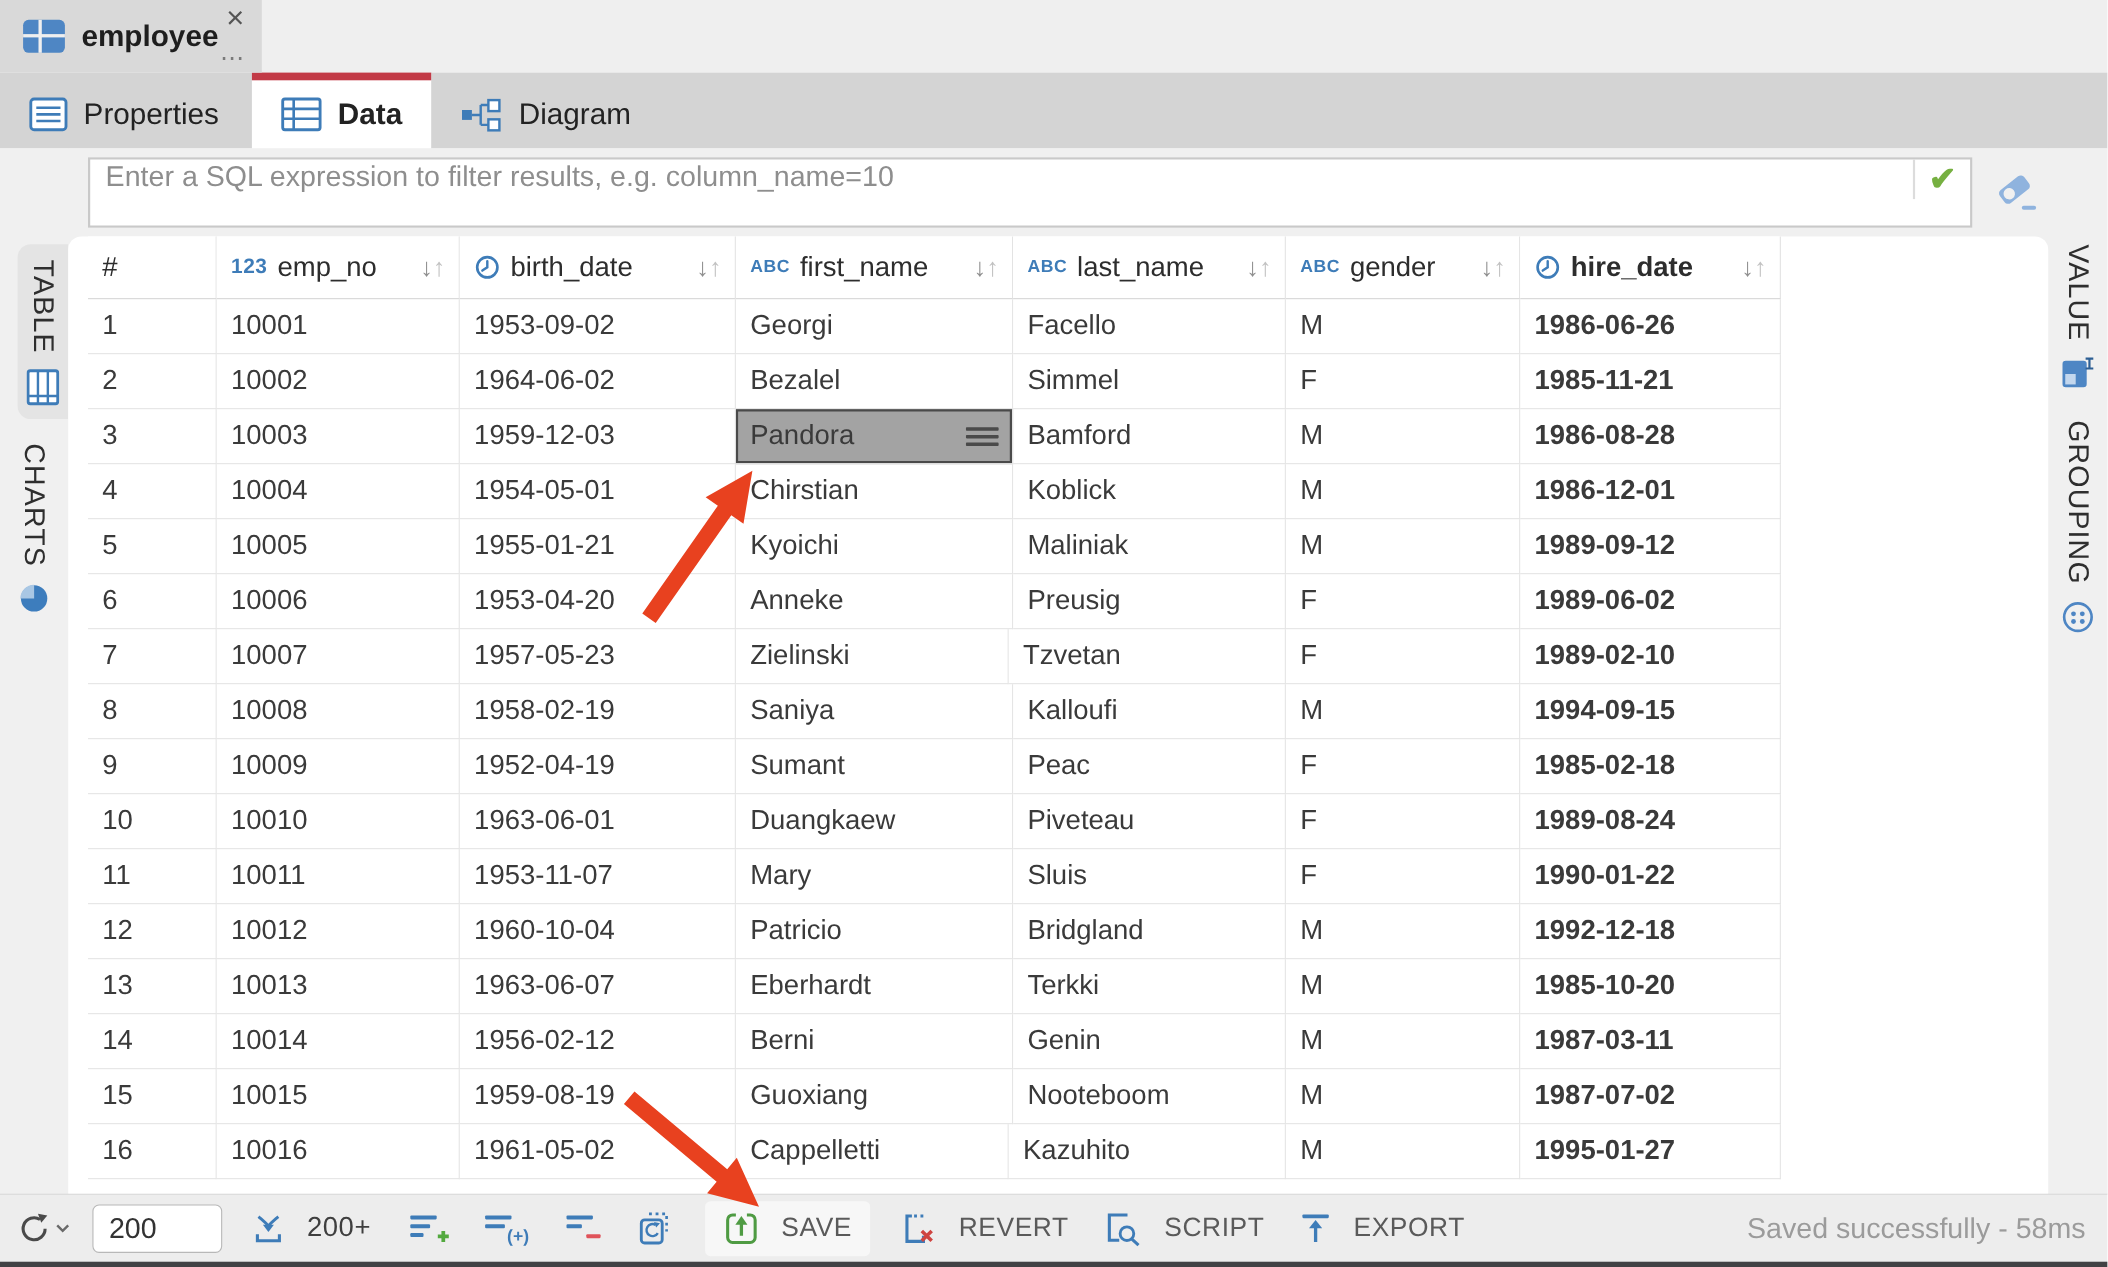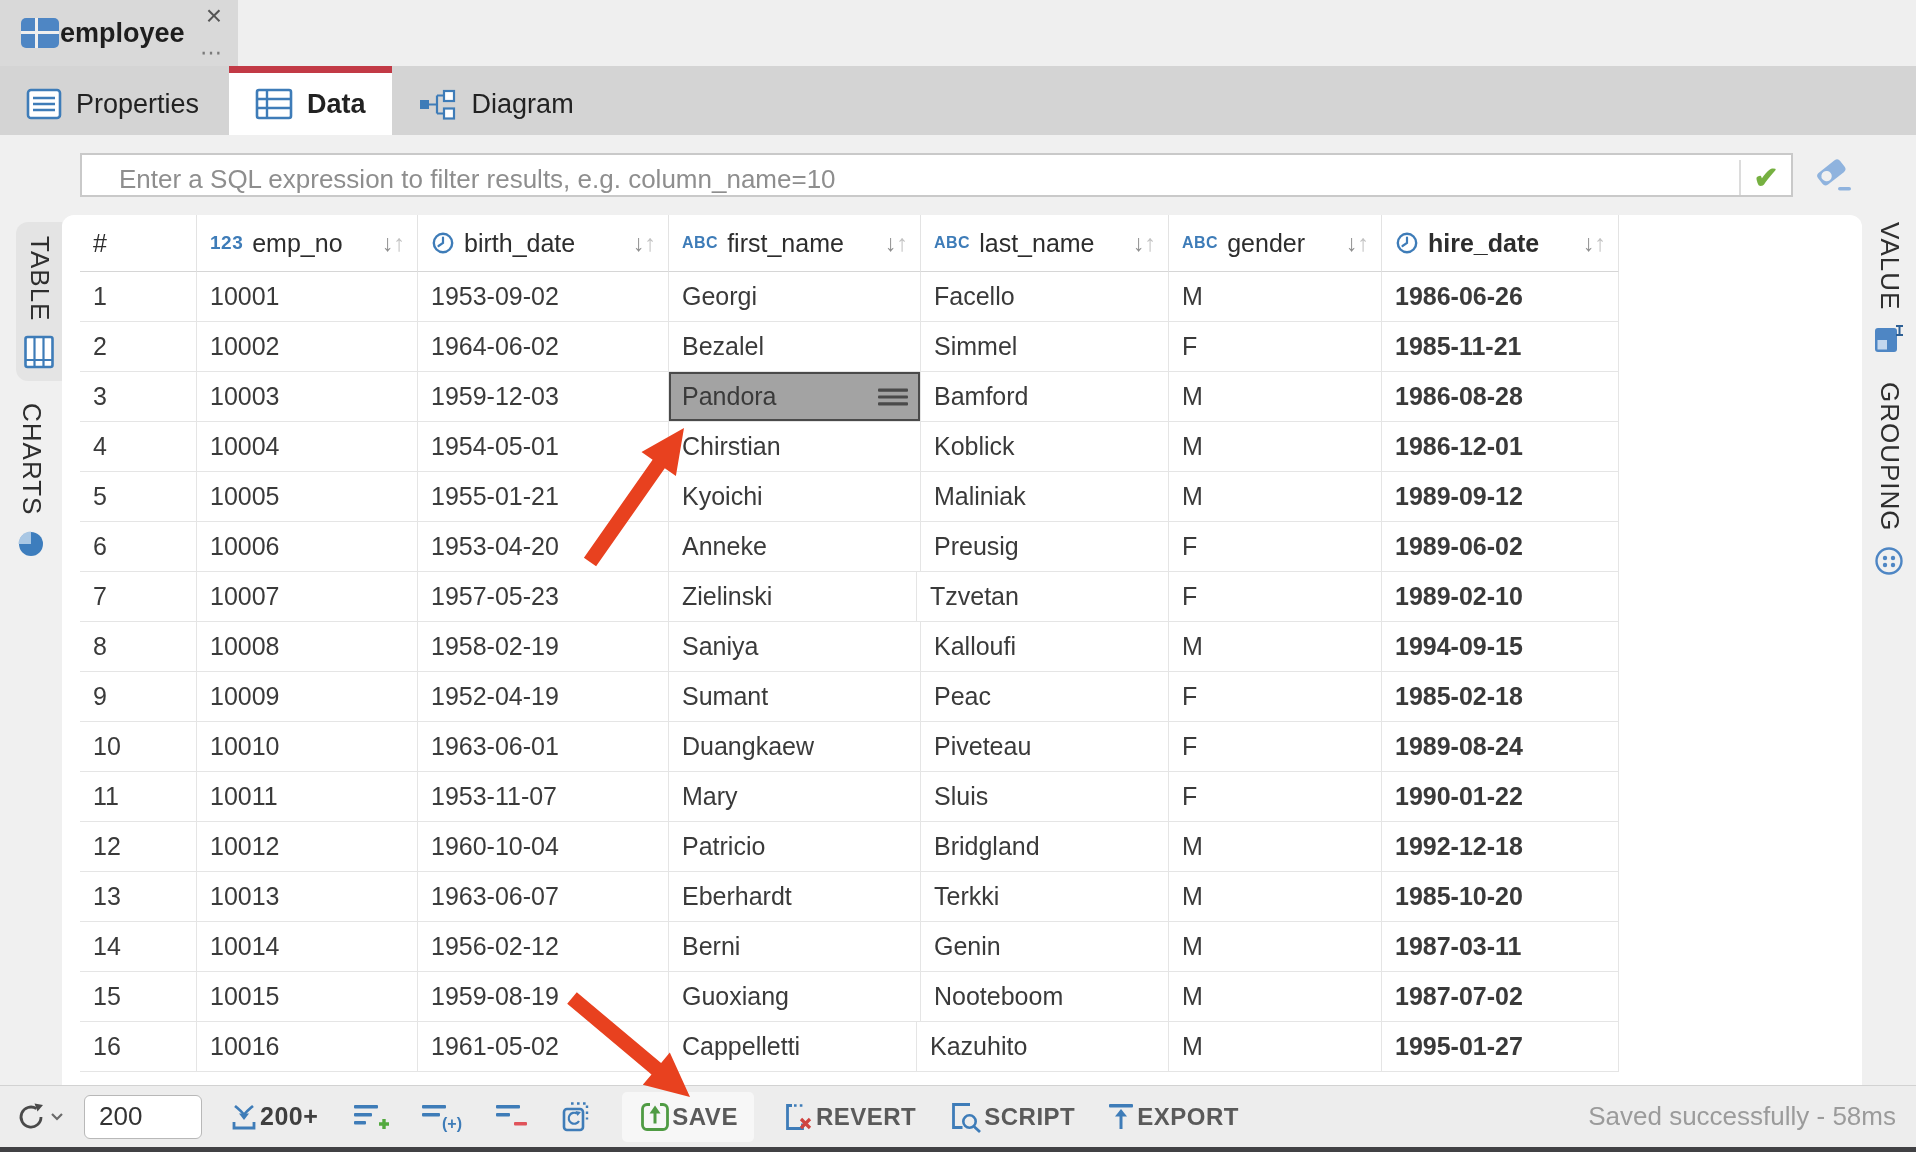--- a/index.html
+++ b/index.html
@@ -2,21 +2,21 @@
 <html><head>
 <meta charset="utf-8">
 <style>
   * { margin:0; padding:0; box-sizing:border-box; }
   html,body { width:1916px; height:1152px; overflow:hidden; }
   body { font-family:"Liberation Sans", sans-serif; position:relative; background:#fff; }
 
   
   .tabbar1 { height:66px; background:#efefef; display:flex; }
   .editor-tab { width:238px; background:#d9d9d9; display:flex; align-items:center; padding-left:20px; position:relative; }
-  .editor-tab .tab-label { font-size:27px; font-weight:700; color:#1e1e1e; }
+  .editor-tab .tab-label { font-size:27px; font-weight:700; color:#1e1e1e; margin-left:14px; }
   .tab-close { position:absolute; right:16px; top:2px; font-size:28px; color:#555; line-height:1; }
   .tab-more { position:absolute; right:14px; bottom:2px; font-size:22px; color:#7a7a7a; line-height:1; letter-spacing:2px; }
 
   
   .tabbar2 { height:69px; background:#d4d4d4; display:flex; align-items:stretch; }
   .subtab { display:flex; align-items:center; gap:14px; padding:0 26px; font-size:27px; color:#222; border-top:7px solid transparent; }
   .subtab.first { padding-right:30px; }
   .subtab.active { background:#fff; border-top-color:#c23a46; font-weight:700; }
 
   
@@ -26,21 +26,21 @@
   .rail.right { width:54px; }
   .rail-tab { display:flex; flex-direction:column; align-items:center; gap:14px; }
   .rail-label { writing-mode:vertical-rl; font-size:26px; color:#2e2e2e; letter-spacing:1px; }
   .rail-tab.pill { background:#e4e4e4; border-radius:12px 0 0 12px; width:46px; margin-left:16px; align-self:flex-end; padding:14px 0 12px; margin-top:87px; }
   .rail-tab.charts { margin-top:22px; }
   .rail-tab.value { margin-top:87px; }
   .rail-tab.grouping { margin-top:28px; }
 
   .content { flex:1; display:flex; flex-direction:column; background:#f0f0f0; }
   .filterbar { height:80px; display:flex; align-items:center; padding-left:18px; }
-  .filter-input { width:1713px; height:44px; background:#fff; border:2px solid #c9c9c9; display:flex; align-items:flex-end;padding-left:23px; }
+  .filter-input { width:1713px; height:64px; background:#fff; border:2px solid #c9c9c9; display:flex; align-items:flex-start; }
   .filter-text { flex:1; border:none; outline:none; font-family:"Liberation Sans",sans-serif; font-size:26px; color:#555; padding-left:14px; background:transparent; }
   .filter-text::placeholder { color:#8e8e8e; opacity:1; }
   .filter-apply { width:52px; border-left:2px solid #dcdcdc; display:flex; align-items:center; justify-content:center; font-size:30px; font-weight:700; color:#76b041; }
   .filter-eraser { margin-left:18px; }
 
   .content-body { flex:1; background:#fff; border-radius:12px 12px 0 0; padding-left:18px; position:relative; }
 
   
   .grid { width:1539px; }
   .ghead { display:flex; }
@@ -53,21 +53,21 @@
   .sd { color:#8f8f8f; } .su { color:#c2c2c2; }
   .trow { display:flex; }
   .tcell { height:50px; display:flex; align-items:center; padding-left:13px; font-size:25px; color:#3a3a3a; border-right:1px solid #e5e5e5; border-bottom:1px solid #e5e5e5; white-space:nowrap; overflow:hidden; }
   .tcell.selected { background:#a3a3a3; box-shadow:inset 0 0 0 2px #4a4a4a; justify-content:space-between; padding-right:12px; }
   .col-0{width:117px;} .col-1{width:221px;} .col-2{width:251px;} .col-3{width:252px;} .col-4{width:248px;} .col-5{width:213px;} .col-6{width:237px;font-weight:bold;}
 
   
   .toolbar { height:62px; background:#ededed; border-top:1px solid #d2d2d2; display:flex; align-items:center; padding:0 20px 0 14px; }
   .tool { display:flex; align-items:center; }
   .fetch-input { width:118px; height:44px; border:1px solid #b8b8b8; border-radius:6px; background:#fff; font-family:"Liberation Sans",sans-serif; font-size:26px; color:#333; padding-left:14px; margin-left:20px; outline:none; }
-  .tool-label { font-size:24px; font-weight:700; color:#5a5a5a; letter-spacing:0.5px; margin-left:0; }
+  .tool-label { font-size:24px; font-weight:400; color:#5a5a5a; letter-spacing:0.5px; margin-left:19px; }
   .fetch-all-label { color:#3f3f3f; font-size:25px; }
   .save-btn { background:#f7f7f7; border-radius:5px; padding:8px 16px; margin-left:26px; } .ml26{margin-left:26px;} .ml30{margin-left:30px;} .ml34{margin-left:34px;}
   .status { margin-left:auto; font-size:26px; color:#9b9b9b; }
   .bottom-strip { height:5px; background:#414144; }
 
   
   .overlay { position:absolute; left:0; top:0; width:1916px; height:1152px; pointer-events:none; z-index:50; }
 </style>
 </head>
 <body>

